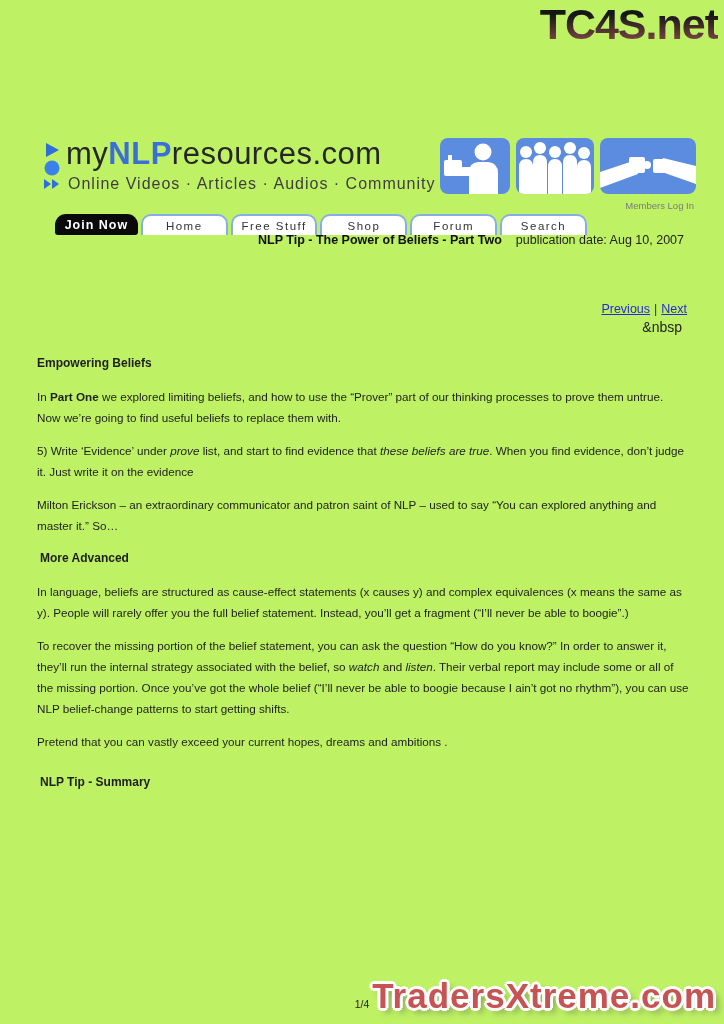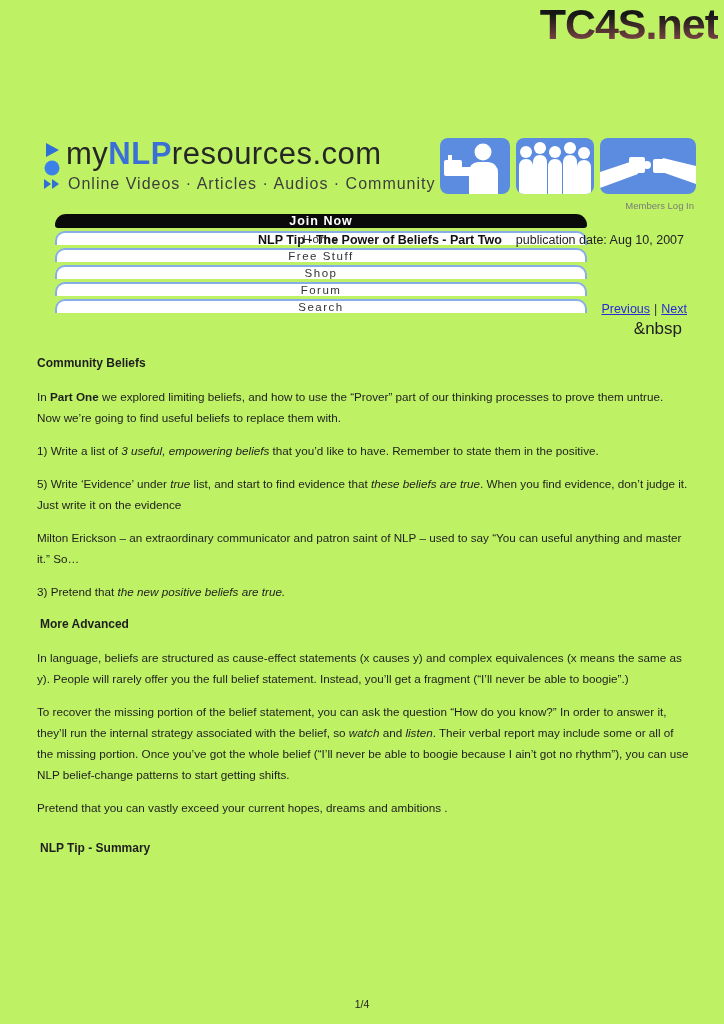--- a/index.html
+++ b/index.html
@@ -23,36 +23,36 @@
     font-size:31px;letter-spacing:0.5px;color:#262626;}
   .logo-line .accent{color:#3a6fd8;font-weight:bold;}
   .tagline{position:absolute;left:26px;top:39px;font-size:16px;
     letter-spacing:1px;color:#3d3d3d;white-space:nowrap;}
   .tiles{position:absolute;right:0;top:2px;display:flex;gap:6px;}
   .tile{background:#5b8ce0;border-radius:8px;height:56px;overflow:hidden;}
   .tile svg{display:block;}
   .members{position:absolute;right:2px;top:64px;font-size:9.5px;color:#7a7a7a;}
   
   .nav{position:absolute;top:214px;left:55px;width:532px;height:21px;
-    display:flex;gap:3px;flex-direction:column;}
+    display:flex;gap:3px;}
   .tab{flex:1;display:flex;align-items:center;justify-content:center;
     font-size:11.5px;letter-spacing:1.5px;color:#333;background:#fff;
     border:2px solid #86ade8;border-bottom:none;border-radius:10px 10px 0 0;}
   .tab.join{background:#0a0a0a;color:#fff;font-weight:bold;font-size:12.5px;
     border:none;border-radius:11px 11px 3px 3px;letter-spacing:1px;}
   
   .title-row{position:absolute;top:233px;right:40px;white-space:nowrap;
     font-size:12.5px;color:#111;}
   .title-row .t{font-weight:bold;}
   .title-row .d{margin-left:14px;font-weight:normal;color:#222;}
   
   .pager{position:absolute;top:302px;right:37px;font-size:12.5px;white-space:nowrap;}
   .pager a{color:#2a2ad4;text-decoration:underline;cursor:pointer;}
   .pager .sep{color:#333;margin:0 4px;}
-  .nbsp{position:absolute;top:319px;right:42px;font-size:17px;color:#222;}
+  .nbsp{position:absolute;top:319px;right:42px;font-size:14px;color:#222;}
   
   .article{position:absolute;top:353px;left:37px;width:652px;
     font-size:11.7px;line-height:21px;color:#1e1e1e;}
   .article p,.article h2,.article h3{margin:0 0 12px;font-size:11.7px;
     font-weight:normal;}
   .article .hd{font-weight:bold;font-size:12px;}
   .article h3.hd{margin-top:20px;padding-left:3px;}
   .article h2.hd{padding-left:3px;}
   .b{font-weight:bold;}
   .i{font-style:italic;}
@@ -148,29 +148,28 @@
   <div class="title-row">
     <span class="t">NLP Tip - The Power of Beliefs - Part Two</span><span class="d">publication date: Aug 10, 2007</span>
   </div>
 
   <div class="pager">
     <a>Previous</a><span class="sep">|</span><a>Next</a>
   </div>
   <div class="nbsp">&amp;nbsp</div>
 
   <div class="article">
-    <p class="hd">Community Beliefs</p>
+    <p class="hd">Empowering Beliefs</p>
     <p><span>In </span><span class="b">Part One</span><span> we explored limiting beliefs, and how to use the “Prover” part of our thinking processes to prove them untrue. Now we’re going to find useful beliefs to replace them with.</span></p>
-    <p><span>1) Write a list of </span><span class="i">3 useful, empowering beliefs</span><span> that you’d like to have. Remember to state them in the positive.</span></p>
-    <p><span>5) Write ‘Evidence’ under </span><span class="i">true</span><span> list, and start to find evidence that </span><span class="i">these beliefs are true</span><span>. When you find evidence, don’t judge it. Just write it on the evidence</span></p>
-    <p>Milton Erickson – an extraordinary communicator and patron saint of NLP – used to say “You can useful anything and master it.” So…</p>
-    <p><span>3) Pretend that </span><span class="i">the new positive beliefs are true.</span></p>
+    <p><span>5) Write ‘Evidence’ under </span><span class="i">prove</span><span> list, and start to find evidence that </span><span class="i">these beliefs are true</span><span>. When you find evidence, don’t judge it. Just write it on the evidence</span></p>
+    <p>Milton Erickson – an extraordinary communicator and patron saint of NLP – used to say “You can explored anything and master it.” So…</p>
     <h2 class="hd">More Advanced</h2>
     <p>In language, beliefs are structured as cause-effect statements (x causes y) and complex equivalences (x means the same as y). People will rarely offer you the full belief statement. Instead, you’ll get a fragment (“I’ll never be able to boogie”.)</p>
     <p><span>To recover the missing portion of the belief statement, you can ask the question “How do you know?” In order to answer it, they’ll run the internal strategy associated with the belief, so </span><span class="i">watch</span><span> and </span><span class="i">listen</span><span>. Their verbal report may include some or all of the missing portion. Once you’ve got the whole belief (“I’ll never be able to boogie because I ain’t got no rhythm”), you can use NLP belief-change patterns to start getting shifts.</span></p>
     <p>Pretend that you can vastly exceed your current hopes, dreams and ambitions .</p>
     <h3 class="hd">NLP Tip - Summary</h3>
   </div>
 
 
   <div class="page-num">1/4</div>
+  <div class="traders">TradersXtreme.com</div>
 
 </div>
 
 </body></html>

